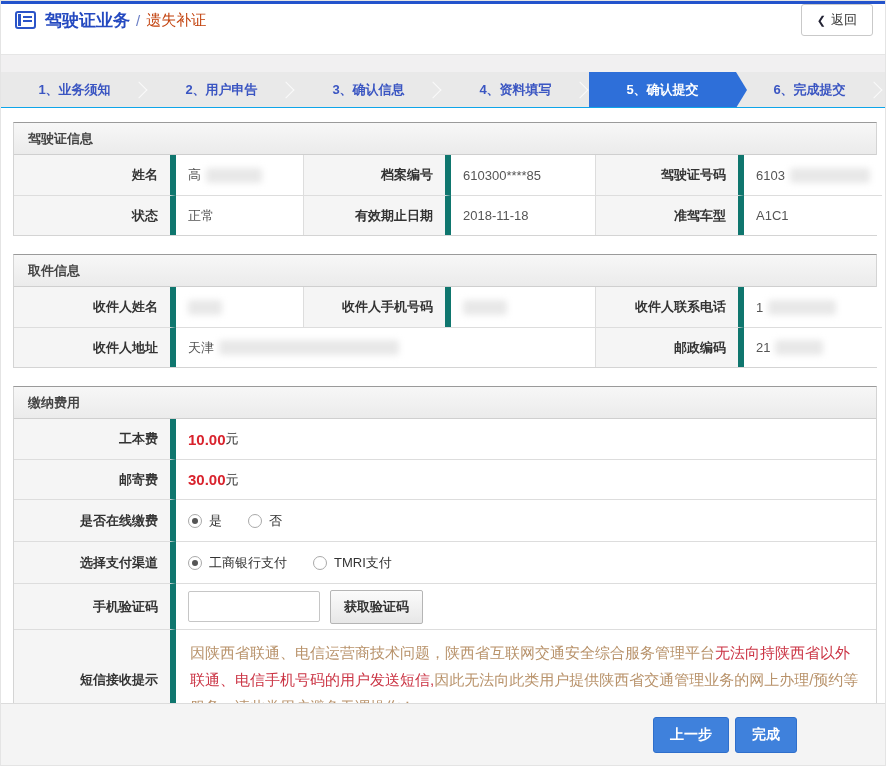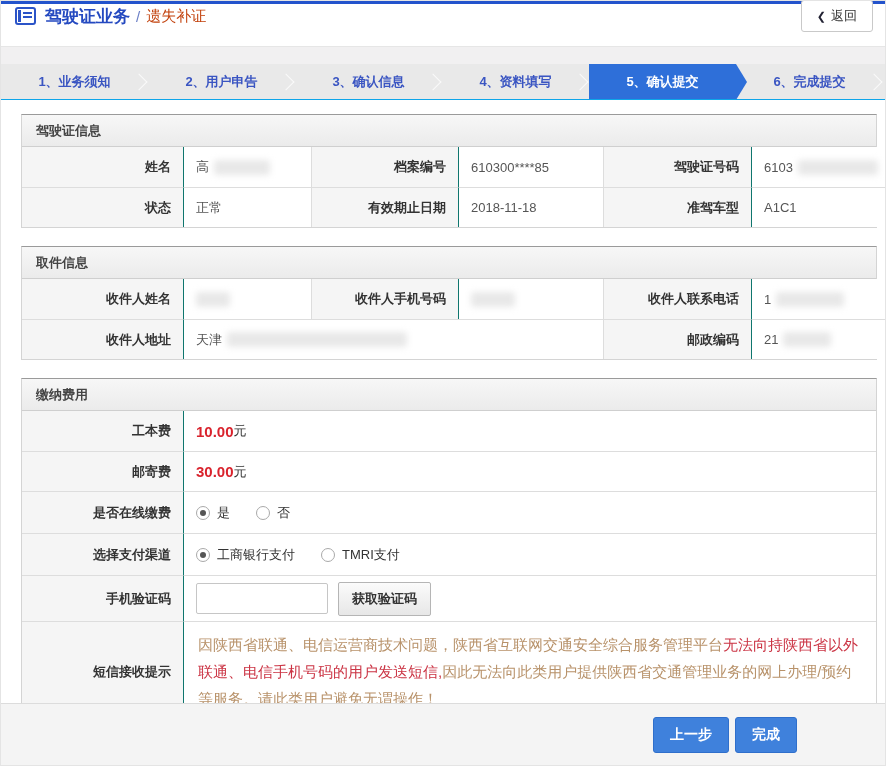--- a/index.html
+++ b/index.html
@@ -3,21 +3,21 @@
 <meta charset="utf-8">
 <style>
   * { margin:0; padding:0; box-sizing:border-box; }
   body { background:#fff; font-family:"Liberation Sans","DejaVu Sans",sans-serif; }
   .page { width:886px; height:766px; position:relative; background:#fff; overflow:hidden; border:1px solid #e4e4e4; }
 
   
   .topstrip { height:3px; background:#2353cc; }
 
   
-  .header { height:42px; display:flex; align-items:center; padding:0 12px 18px 14px; background:#fff; }
+  .header { height:50px; display:flex; align-items:center; padding:0 12px 18px 14px; background:#fff; }
   .doc-icon { width:21px; height:18px; border:2px solid #2b54c8; border-radius:3px; position:relative; background:#fff; flex:none; }
   .doc-icon::before { content:""; position:absolute; left:1px; top:1px; bottom:1px; width:3px; background:#2b54c8; }
   .doc-icon::after { content:""; position:absolute; left:6px; right:2px; top:3px; height:8px;
       background:linear-gradient(#2b54c8 2px, transparent 2px, transparent 4px, #2b54c8 4px, #2b54c8 6px, transparent 6px, transparent 8px, #2b54c8 8px); }
   .title { font-size:17px; font-weight:bold; color:#2449c0; margin-left:9px; }
   .subtitle-sep { font-size:15px; color:#6b7fc6; margin:0 6px; }
   .subtitle { font-size:15px; color:#c2410c; }
   .spacer { flex:1; }
   .back-btn { background:#fff; border:1px solid #c9c9c9; border-radius:3px; padding:6px 15px; font-size:13px; color:#333; cursor:pointer; display:flex; align-items:center; gap:5px; }
   .back-btn .chev { font-size:11px; color:#223; }
@@ -26,29 +26,29 @@
   .band { height:18px; background:#f1f0f1; border-top:1px solid #e6e6e6; }
   .steps { height:36px; background:#e9e9e9; display:flex; border-bottom:1px solid #0ea5e9; }
   .step { width:147px; flex:none; line-height:36px; text-align:center; font-size:13px; font-weight:bold; color:#3a55c2; position:relative; }
   .step::after { content:""; position:absolute; right:3px; top:50%; width:11px; height:11px;
       border-top:1px solid #fafafa; border-right:1px solid #fafafa; transform:translateY(-50%) rotate(45deg); }
   .step.active { background:#2e6fd9; color:#fff; z-index:1; }
   .step.active::after { content:""; position:absolute; left:100%; right:auto; top:0; width:0; height:0; border:none; transform:none;
       border-top:18px solid transparent; border-bottom:18px solid transparent; border-left:11px solid #2e6fd9; }
 
   
-  .content { padding:14px 8px 0 20px; }
+  .content { padding:14px 8px 0 12px; }
   .section { border:1px solid #d4d4d4; border-top-color:#9a9a9a; margin-bottom:18px; }
   .section-title { height:32px; line-height:31px; padding:0 14px; font-size:13px; font-weight:bold; color:#444;
       background:linear-gradient(#f7f7f7,#ebebeb); border-bottom:1px solid #cfcfcf; }
   .grid6 { display:grid; grid-template-columns:162px 128px 147px 145px 148px 138px; }
   .grid2 { display:grid; grid-template-columns:162px 1fr; }
   .cell { min-height:40px; display:flex; align-items:center; padding:0 12px; font-size:13px; border-top:1px solid #ddd; }
   .r1 > .cell { border-top:none; }
-  .lbl { background:#f5f5f5; justify-content:flex-end; font-weight:bold; color:#333; border-right:1px solid #0f766e; text-align:right; }
+  .lbl { background:#f5f5f5; justify-content:flex-end; font-weight:bold; color:#333; border-right:6px solid #0f766e; text-align:right; }
   .val { background:#fff; color:#555; border-right:1px solid #ddd; }
   .val.last { border-right:none; }
   .span3 { grid-column:2 / 5; }
   .redact { display:inline-block; height:15px; background:#e8e8e8; border-radius:3px; filter:blur(3px); margin-left:5px; vertical-align:middle; }
 
   
   .amount { color:#d9232d; font-weight:bold; font-size:15px; }
   .unit { color:#333; font-size:13px; }
   .radio { display:inline-flex; align-items:center; margin-right:26px; font-size:13px; color:#333; cursor:pointer; }
   .radio .circ { width:14px; height:14px; border:1px solid #a9a9a9; border-radius:50%; background:#fff; margin-right:7px; position:relative; flex:none; }

